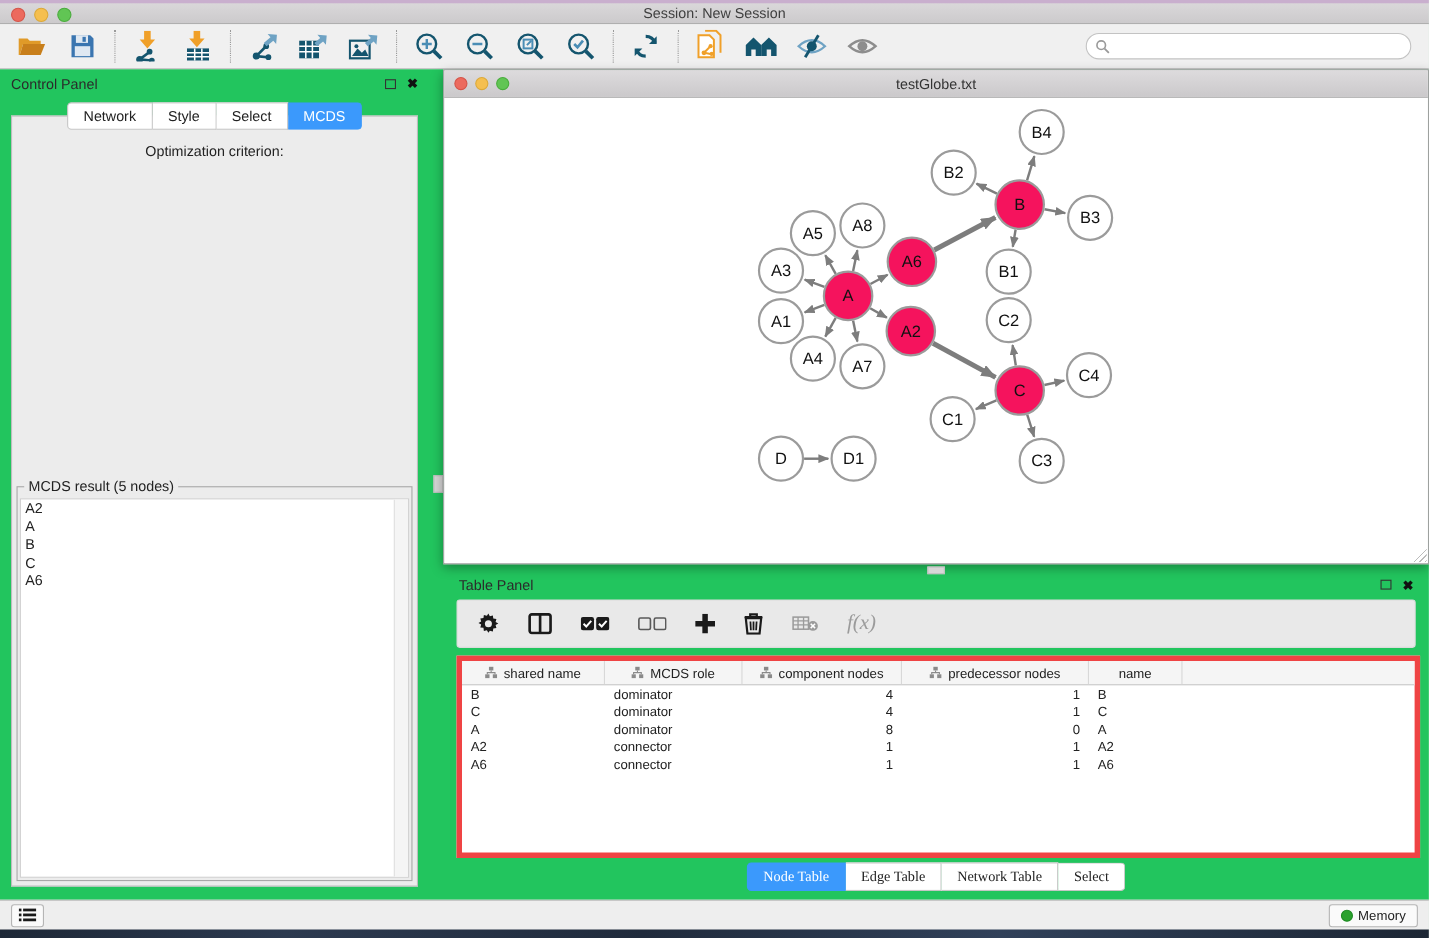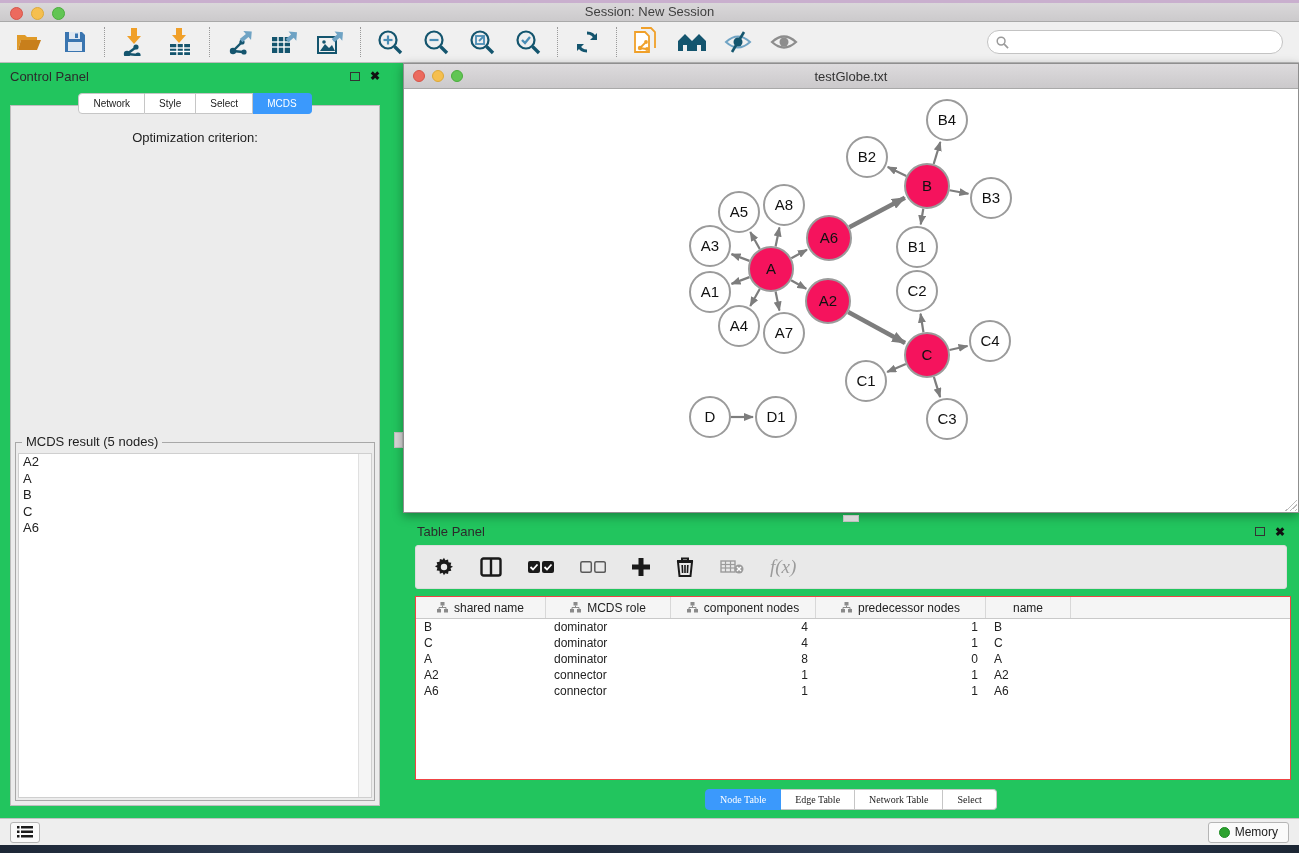--- a/index.html
+++ b/index.html
@@ -33,21 +33,21 @@
 
   
   .control-panel { position:absolute; left:0; top:0; width:390px; height:755px; }
   .panel-header { height:26px; display:flex; align-items:center; padding:0 10px; }
   .panel-title { font-size:13px; color:#2b2b2b; }
   .panel-header-icons { margin-left:auto; display:flex; gap:10px; align-items:center; }
   .float-icon { width:10px; height:9px; border:1.5px solid #333; display:inline-block; }
   .close-icon { font-size:12px; font-weight:bold; color:#111; line-height:1; }
 
   .tabs-row { display:flex; justify-content:center; margin-top:4px; position:relative; z-index:2; }
-  .tab { background:#fff; border:1px solid #c6c6c6; border-left:none; padding:4px 14px; font-size:10px; cursor:pointer; }
+  .tab { background:#fff; border:1px solid #c6c6c6; border-left:none; padding:4px 14px; font-size:13px; cursor:pointer; }
   .tab:first-child { border-left:1px solid #c6c6c6; border-radius:4px 0 0 4px; }
   .tab:last-child { border-radius:0 4px 4px 0; }
   .tab.active { background:#3b99fc; color:#fff; border-color:#3b99fc; }
 
   .cp-body { position:absolute; left:10px; right:10px; top:42px; bottom:12px;
     border:1px solid #bdbdbd; background:#ececec; padding-top:24px; }
   .crit-label { text-align:center; font-size:13px; margin-bottom:12px; }
   .select-box { margin:0 auto; width:305px; height:24px; background:#fff; border:1px solid #aeaeae; border-radius:5px;
     display:flex; align-items:center; cursor:pointer; }
   .select-text { flex:1; padding:0 8px; font-size:13px; white-space:nowrap; }
@@ -79,21 +79,21 @@
   .h-divider-handle { position:absolute; left:843px; top:452px; width:16px; height:7px; background:#d7d7d7; border:1px solid #bfbfbf; }
 
   
   .table-panel { position:absolute; left:403px; top:455px; width:896px; height:300px; }
   .tp-header { height:27px; display:flex; align-items:center; padding:0 14px; }
   .tp-toolbar { margin:0 12px; height:44px; background:#e9e9e9; border:1px solid #dcdcdc; border-radius:3px;
     display:flex; align-items:center; gap:26px; padding:0 18px; }
   .tp-btn { display:flex; align-items:center; justify-content:center; cursor:pointer; }
   .fx-label { font-family:"Liberation Serif", serif; font-style:italic; font-size:19px; color:#9b9b9b; }
 
-  .data-table { position:absolute; left:12px; right:8px; top:78px; bottom:38px; background:#fff; border:1px solid #ef4444; overflow:hidden; }
+  .data-table { position:absolute; left:12px; right:8px; top:78px; bottom:38px; background:#fff; border:5px solid #ef4444; overflow:hidden; }
   .dt-header { display:flex; background:#f5f5f5; border-bottom:1px solid #c9c9c9; height:22px; }
   .dt-hcell { display:flex; align-items:center; justify-content:center; gap:6px; font-size:12px; color:#222;
     border-right:1px solid #d8d8d8; height:100%; }
   .dt-row { display:flex; height:16px; }
   .dt-cell { font-size:12px; padding:0 8px; line-height:16px; white-space:nowrap; overflow:hidden; }
   .num { text-align:right; }
 
   .tp-tabs { position:absolute; bottom:8px; width:100%; display:flex; justify-content:center;font-family:Liberation Serif, serif; }
 
   

